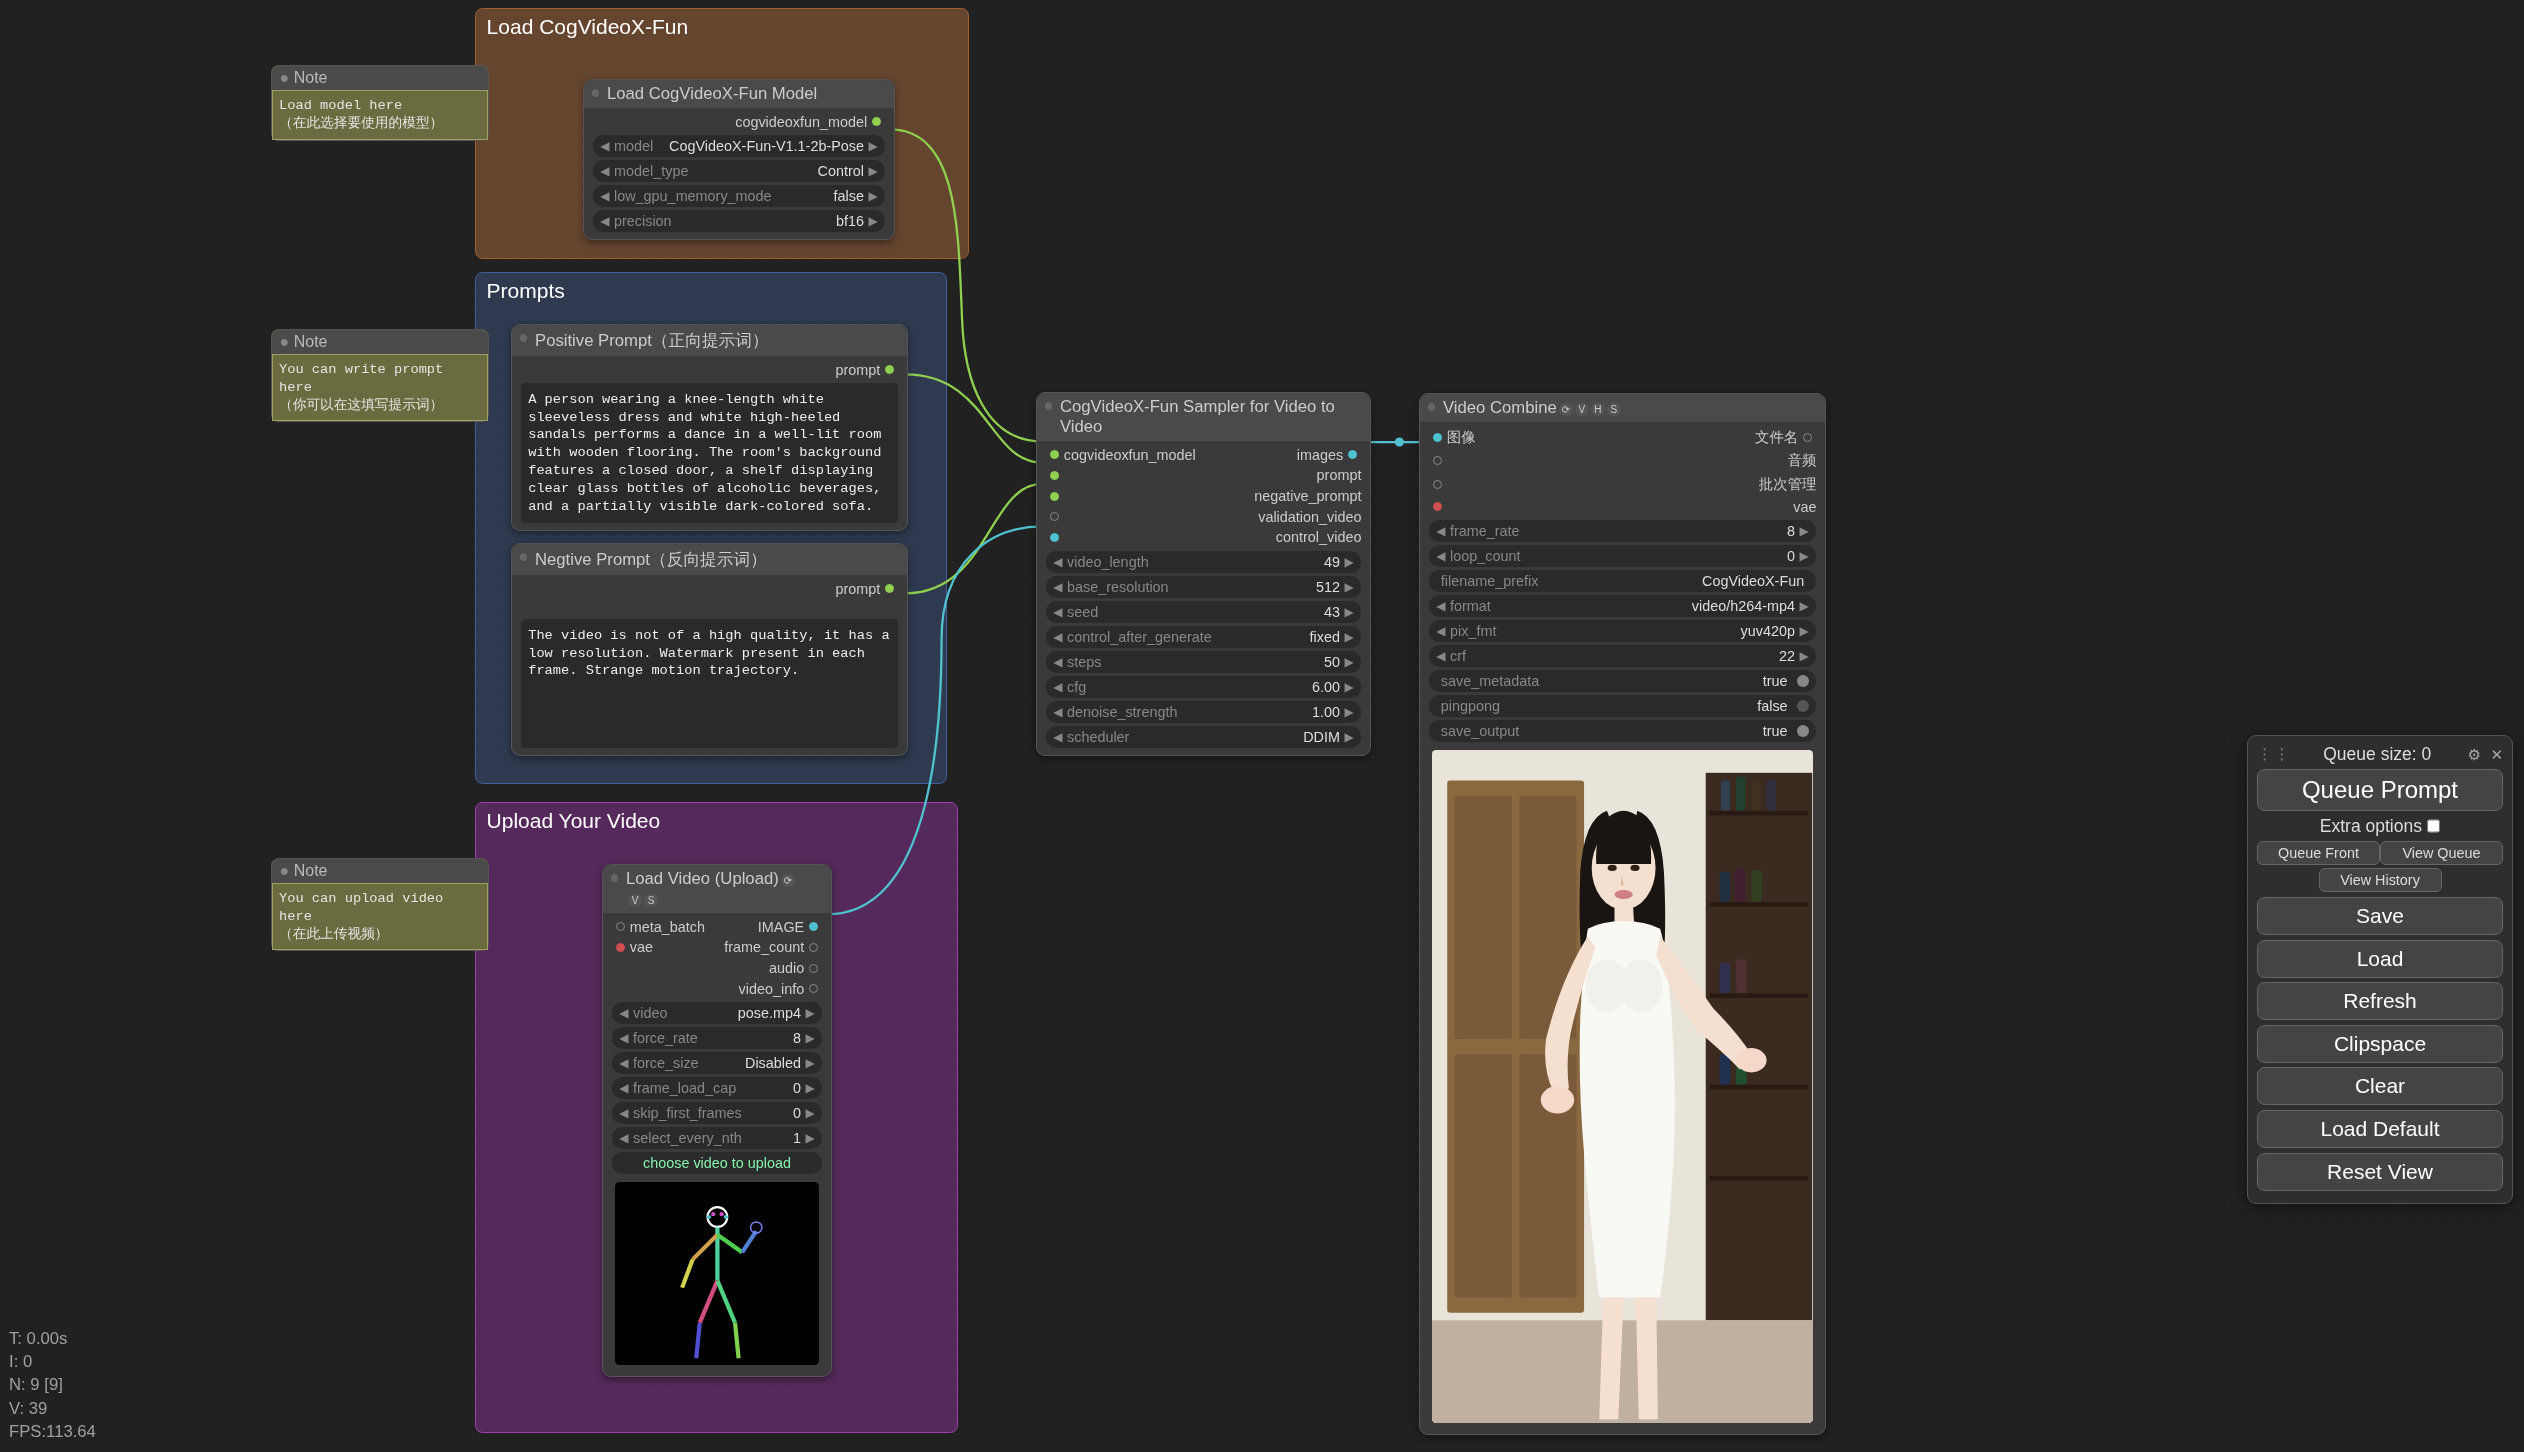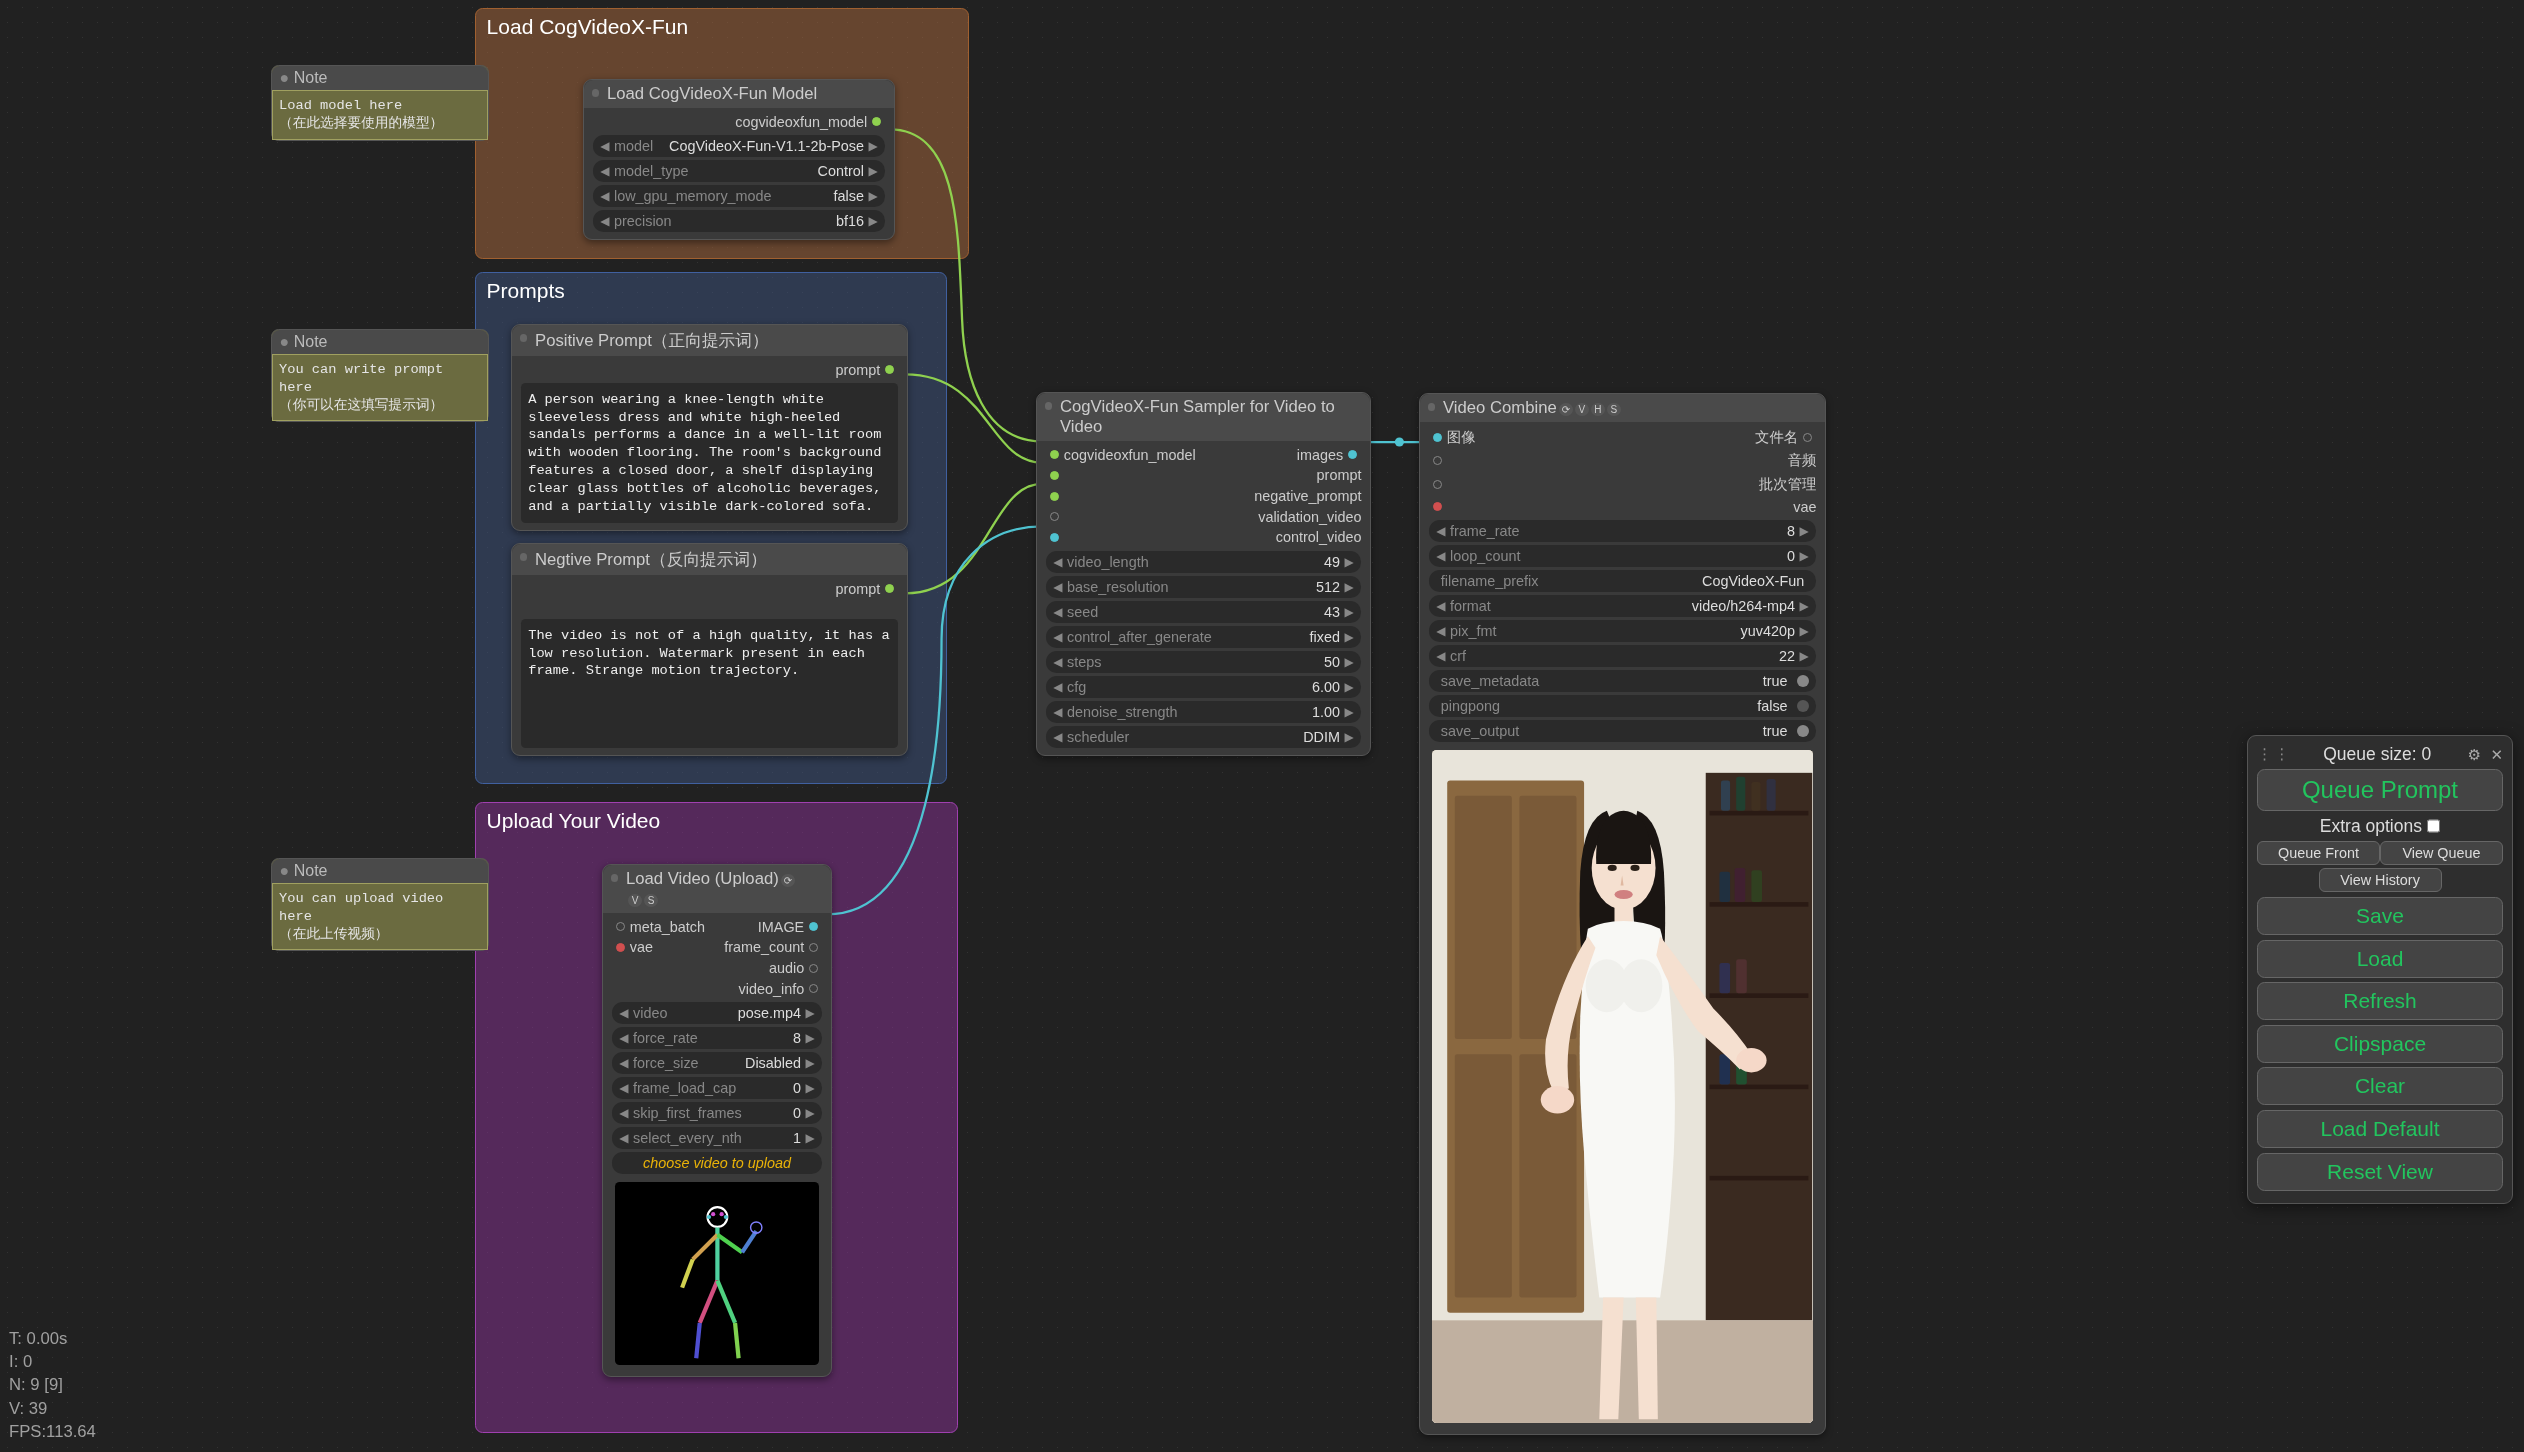--- a/index.html
+++ b/index.html
@@ -114,21 +114,21 @@
 .widget .wlabel { flex: 0 0 auto; color: #888; margin-left: 4.6px; }
 .widget .wval { flex: 1; text-align: right; color: #ddd; margin-right: 4.6px; }
 .widget.text {
   display: block; border-radius: 4.6px; padding: 7.6px;
   background: #2a2a2a; color: #eee;
   font-family: "Courier New", monospace;
   font-size: 13.7px; line-height: 1.3;
   white-space: pre-wrap;
   min-height: 84px;
 }
-.widget.center { justify-content: center; color: #eab308; font-style: italic; }
+.widget.center { justify-content: center; color: #86efac; }
 .widget .toggle {
   width: 12px; height: 12px; border-radius: 50%;
   background: #888; margin-left: 4.6px;
 }
 
 .preview {
   margin: 7.6px; border-radius: 4.6px; overflow: hidden;
   display: flex; align-items: center; justify-content: center;
 }
 .preview.black { background: #000; }
@@ -156,21 +156,21 @@
 }
 .sp-head {
   display: flex; justify-content: space-between; align-items: center;
   color: #ddd; font-size: 17.5px; margin-bottom: 4.6px;
 }
 .sp-head .drag { color: #888; font-size: 15px; letter-spacing: 2.3px; cursor: move; }
 .sp-head .icons span { margin-left: 4.6px; cursor: pointer; color: #aaa; font-size: 15px; }
 .sp-btn {
   display: block; width: 100%; text-align: center;
   background: #444; border: 0.8px solid #666; border-radius: 7.6px;
-  color: #22c55e; padding: 6px 0; margin: 4.6px 0;
+  color: #ffffff; padding: 6px 0; margin: 4.6px 0;
   font-size: 21px; cursor: pointer;
 }
 .sp-btn.big { font-size: 24px; font-weight: 500; }
 .sp-opt {
   display: flex; justify-content: center; align-items: center;
   color: #ddd; font-size: 17.5px; margin: 4.6px 0;
 }
 .sp-opt input { width: 13.7px; height: 13.7px; margin-left: 4.6px; }
 .sp-small-row { display: flex; margin: 3px 0; }
 .sp-small {

